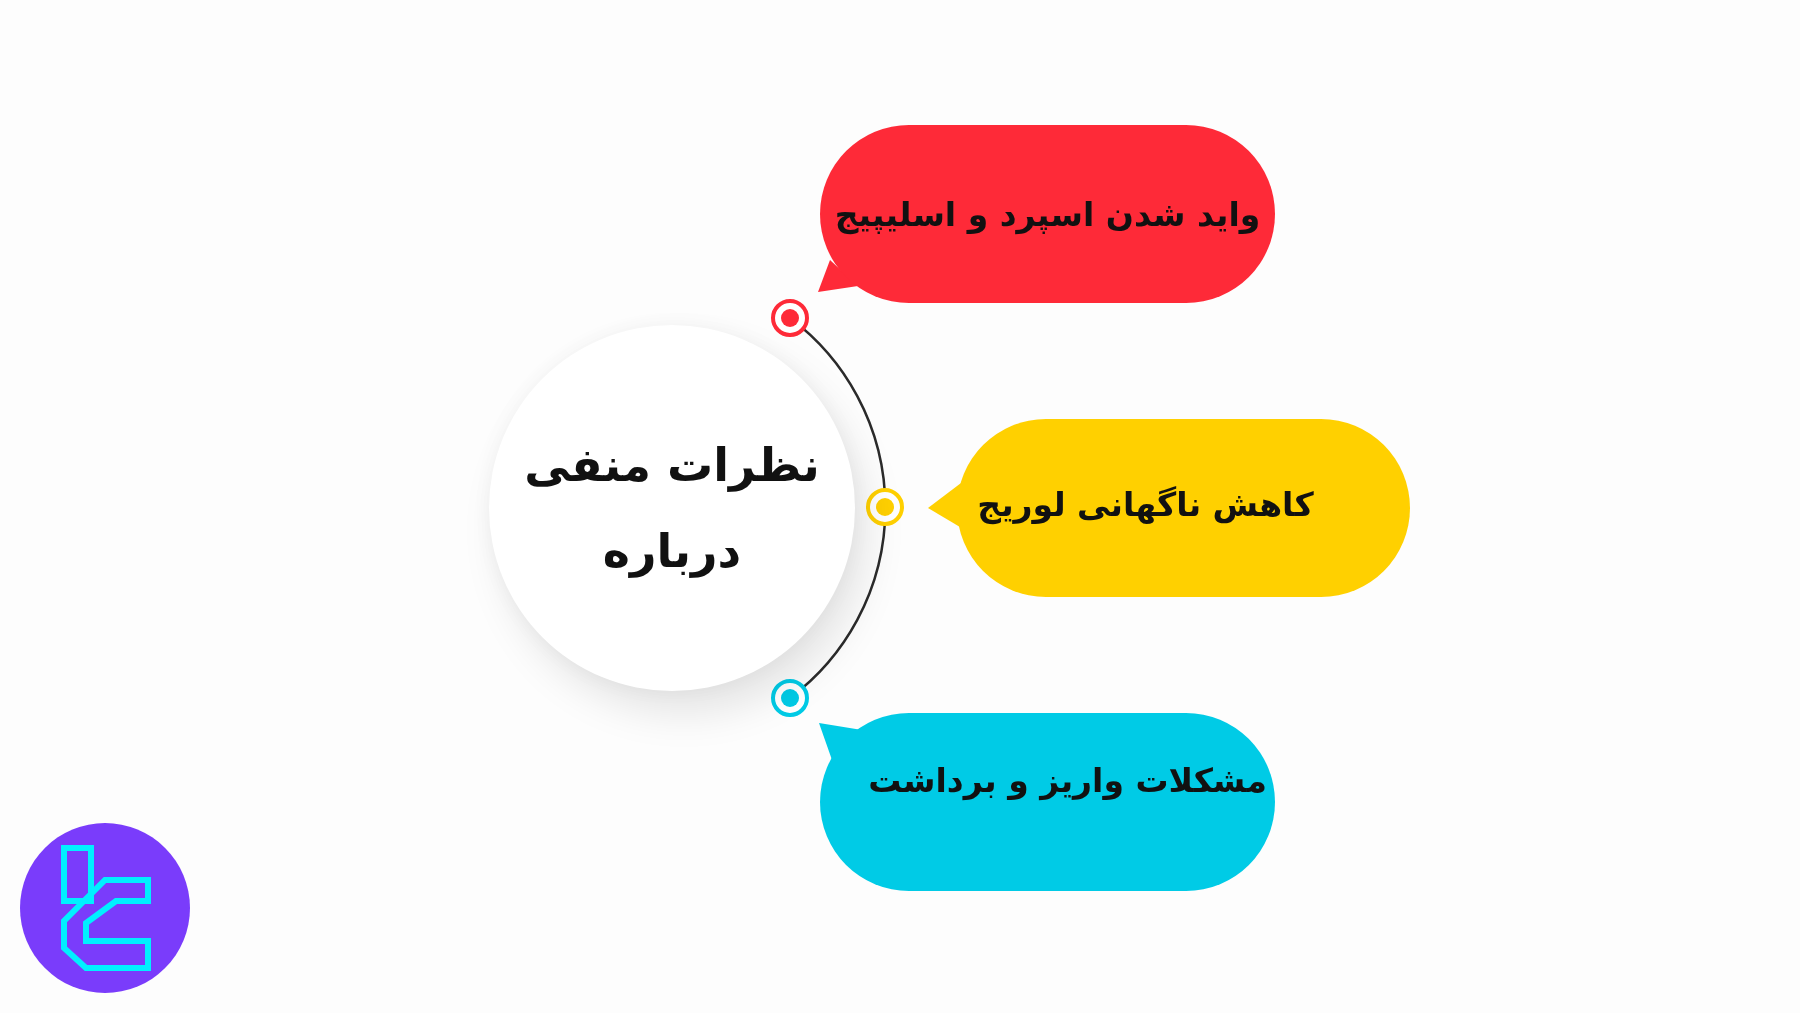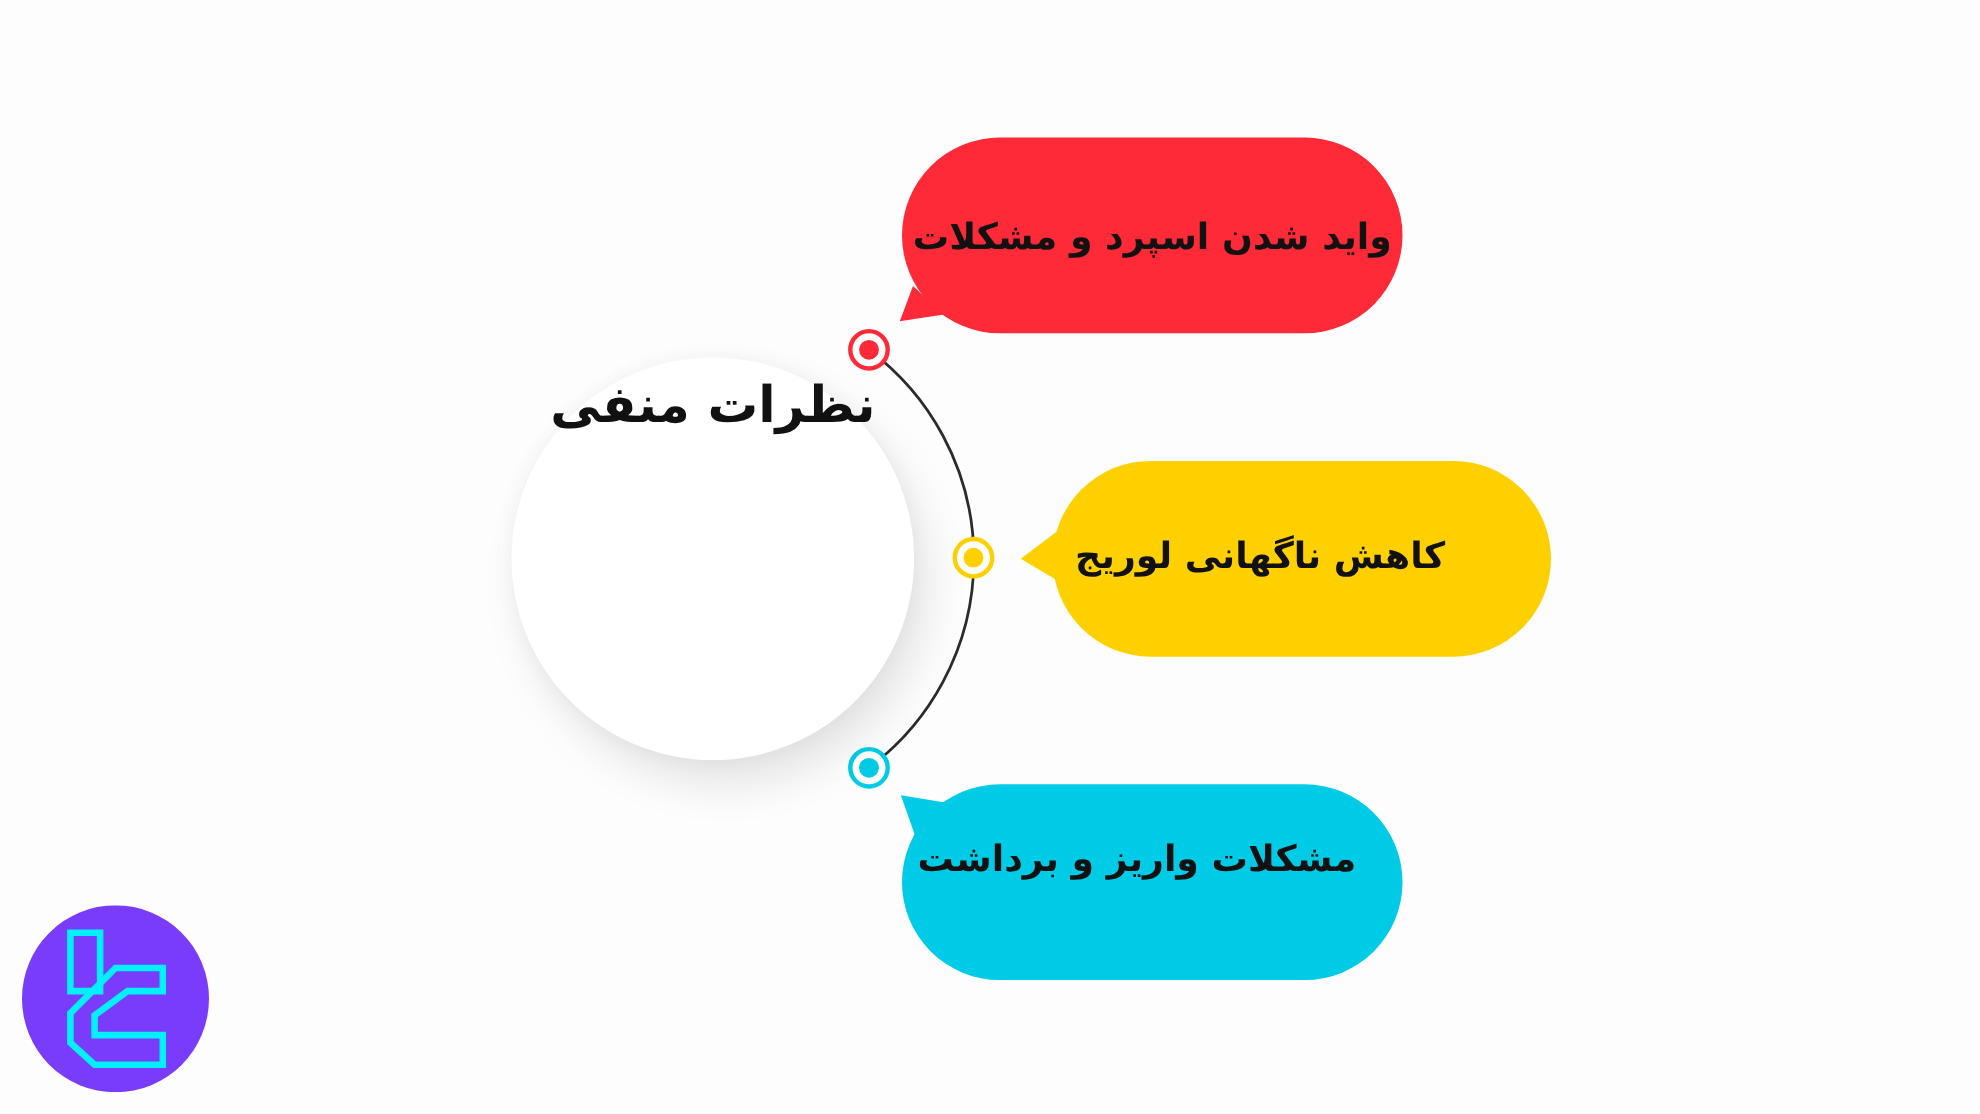--- a/index.html
+++ b/index.html
@@ -2,24 +2,24 @@
 <html><head>
 <meta charset="utf-8">
 <style>
   html, body { margin: 0; padding: 0; }
   body {
     width: 1800px; height: 1013px; position: relative; overflow: hidden;
     background: #fdfdfd;
     font-family: "DejaVu Sans", sans-serif;
   }
   .center-circle {
-    position: absolute; left: 465px; top: 325px; width: 366px; height: 366px;
+    position: absolute; left: 489px; top: 325px; width: 366px; height: 366px;
     border-radius: 50%; background: #ffffff;
     box-shadow: 12px 22px 40px rgba(0,0,0,0.10), 0 0 20px rgba(0,0,0,0.04);
-    display: flex; flex-direction: column; align-items: center; 
+    display: flex; flex-direction: column; align-items: center; justify-content: center;
   }
   .center-line {
     direction: rtl; font-weight: bold; font-size: 46px; color: #111;
     line-height: 86px; text-align: center;
   }
   svg.overlay { position: absolute; left: 0; top: 0; width: 1800px; height: 1013px; }
   .bubble-text {
     position: absolute; direction: rtl; font-weight: bold; font-size: 33px; color: #111;
     display: flex; align-items: center; justify-content: center; text-align: center;
   }
@@ -56,25 +56,26 @@
     <circle cx="885" cy="507" r="9" fill="#ffd000"></circle>
   </g>
   <g>
     <circle cx="790" cy="698" r="17" fill="#ffffff" stroke="#00cbe6" stroke-width="4"></circle>
     <circle cx="790" cy="698" r="9" fill="#00cbe6"></circle>
   </g>
 </svg>
 
 <div class="center-circle">
   <div class="center-line">نظرات منفی</div>
+  <div class="center-line">درباره</div>
 </div>
 
-<div class="bubble-text" style="left:820px; top:125px; width:455px; height:178px;">واید شدن اسپرد و مشکلات</div>
+<div class="bubble-text" style="left:820px; top:125px; width:455px; height:178px;">واید شدن اسپرد و اسلیپیج</div>
 <div class="bubble-text" style="left:919px; top:419px; width:453px; height:170px;">کاهش ناگهانی لوریج</div>
-<div class="bubble-text" style="left:806px; top:713px; width:455px; height:134px;">مشکلات واریز و برداشت</div>
+<div class="bubble-text" style="left:840px; top:713px; width:455px; height:134px;">مشکلات واریز و برداشت</div>
 
 <svg class="logo" viewBox="0 0 170 170">
   <circle cx="85" cy="85" r="85" fill="#7a3cfb"></circle>
   <g fill="none" stroke="#00f0ff" stroke-width="6" stroke-linejoin="miter">
     <path d="M 44 25 L 71 25 L 71 78 L 44 78 Z"></path>
     <path d="M 128 57 L 85 57 L 44 98 L 44 125 L 66 145 L 128 145 L 128 118 L 66 118 L 66 100 L 96 78 L 128 78 Z"></path>
   </g>
 </svg>
 
 </body></html>

